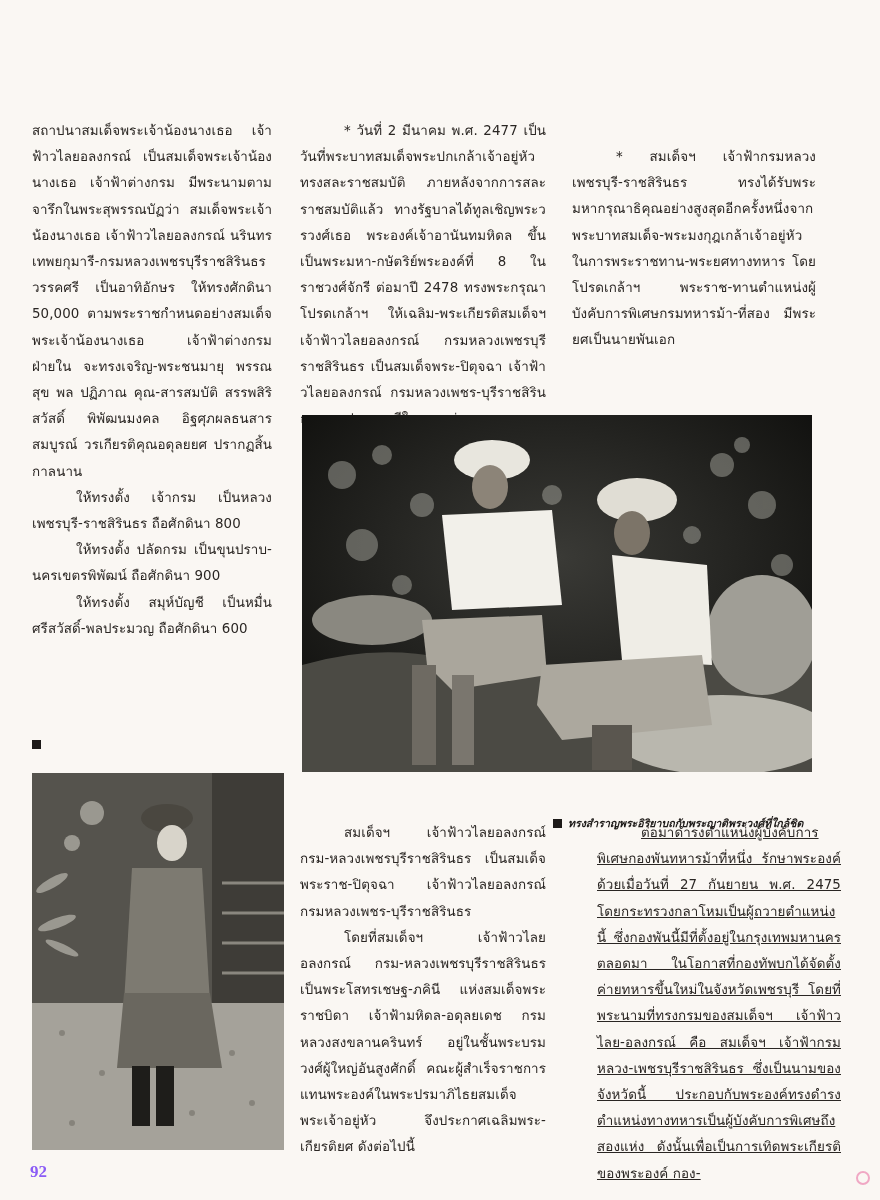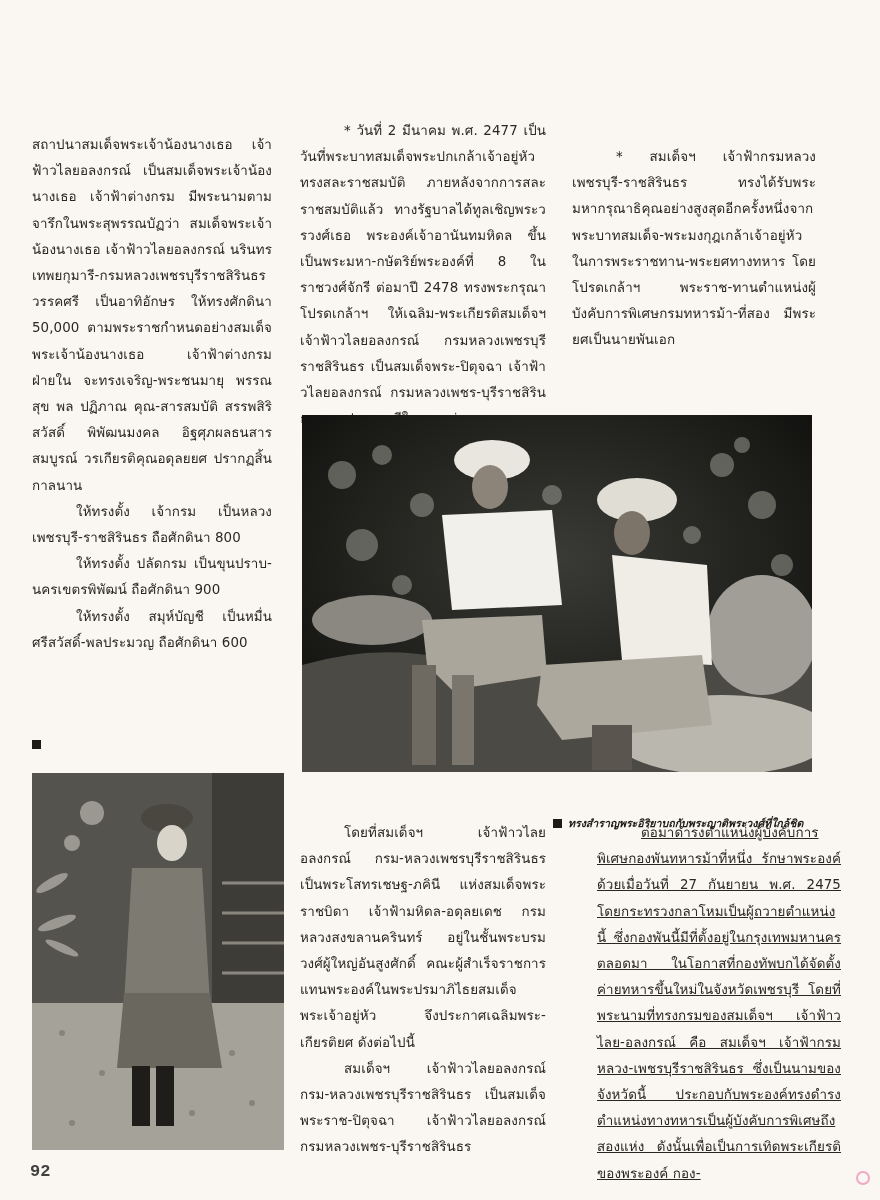--- a/index.html
+++ b/index.html
@@ -1,33 +1,33 @@
 <!DOCTYPE html>
 <html><head>
 <meta charset="utf-8">
 <style>
   html,body{margin:0;padding:0;}
   body{width:880px;height:1200px;background:#faf7f3;position:relative;overflow:hidden;
        font-family:"DejaVu Sans","Liberation Sans",sans-serif;color:#2a2623;}
   .col{position:absolute;font-size:13.4px;line-height:26.2px;text-align:justify;letter-spacing:0.1px;}
   .col p{margin:0;}
   .col p.ind{text-indent:44px;}
-  .col1{left:32px;top:132px;width:240px;}
+  .col1{left:32px;top:118px;width:240px;}
   .col2{left:300px;top:118px;width:246px;}
   .col3{left:572px;top:118px;width:244px;}
   .col2b{left:300px;top:820px;width:246px;}
   .col3b{left:597px;top:820px;width:244px;text-decoration:underline;}
   .caption{position:absolute;font-family:"DejaVu Sans",sans-serif;font-weight:bold;font-size:10.6px;line-height:19px;color:#1d1a18;}
   .caption .sq{display:inline-block;width:9px;height:9px;background:#1d1a18;margin-right:6px;vertical-align:-1px;}
   .cap1{left:32px;top:735px;width:250px;}
   .cap2{left:553px;top:814px;width:270px;font-style:italic;}
   .photo{position:absolute;overflow:hidden;background:#222;}
   .photo1{left:302px;top:415px;width:510px;height:357px;}
   .photo2{left:32px;top:773px;width:252px;height:377px;}
-  .pagenum{position:absolute;left:30px;top:1162px;font-family:Liberation Mono, monospace;font-size:17px;font-weight:bold;color:#404040;}
+  .pagenum{position:absolute;left:30px;top:1162px;font-family:Liberation Serif, serif;font-size:17px;font-weight:bold;color:#8b5cf6;}
   .stamp{position:absolute;left:856px;top:1171px;width:14px;height:14px;border-radius:50%;border:2px solid #f0a8c4;box-sizing:border-box;}
 </style>
 </head>
 <body>
 
 <div class="col col1">
   <p>สถาปนาสมเด็จพระเจ้าน้องนางเธอ เจ้าฟ้าวไลยอลงกรณ์ เป็นสมเด็จพระเจ้าน้องนางเธอ เจ้าฟ้าต่างกรม มีพระนามตามจารึกในพระสุพรรณบัฏว่า สมเด็จพระเจ้าน้องนางเธอ เจ้าฟ้าวไลยอลงกรณ์ นรินทรเทพยกุมารี-กรมหลวงเพชรบุรีราชสิรินธร วรรคศรี เป็นอาทิอักษร ให้ทรงศักดินา 50,000 ตามพระราชกำหนดอย่างสมเด็จพระเจ้าน้องนางเธอ เจ้าฟ้าต่างกรมฝ่ายใน จะทรงเจริญ-พระชนมายุ พรรณ สุข พล ปฏิภาณ คุณ-สารสมบัติ สรรพสิริสวัสดิ์ พิพัฒนมงคล อิฐศุภผลธนสารสมบูรณ์ วรเกียรติคุณอดุลยยศ ปรากฏสิ้นกาลนาน</p>
   <p class="ind">ให้ทรงตั้ง เจ้ากรม เป็นหลวงเพชรบุรี-ราชสิรินธร ถือศักดินา 800</p>
   <p class="ind">ให้ทรงตั้ง ปลัดกรม เป็นขุนปราบ-นครเขตรพิพัฒน์ ถือศักดินา 900</p>
   <p class="ind">ให้ทรงตั้ง สมุห์บัญชี เป็นหมื่นศรีสวัสดิ์-พลประมวญ ถือศักดินา 600</p>
@@ -125,22 +125,22 @@
     <ellipse cx="135" cy="45" rx="26" ry="14" fill="#4a4740"></ellipse>
     <ellipse cx="140" cy="70" rx="15" ry="18" fill="#d8d4ca"></ellipse>
     <path d="M100 95 L170 95 L178 230 L92 230 Z" fill="#7d7a71"></path>
     <path d="M92 220 L178 220 L190 295 L85 295 Z" fill="#6a675f"></path>
     <rect x="100" y="293" width="18" height="60" fill="#1e1d1a"></rect>
     <rect x="124" y="293" width="18" height="60" fill="#1e1d1a"></rect>
   </svg>
 </div>
 
 <div class="col col2b">
+  <p class="ind">สมเด็จฯ เจ้าฟ้าวไลยอลงกรณ์ กรม-หลวงเพชรบุรีราชสิรินธร เป็นสมเด็จพระราช-ปิตุจฉา เจ้าฟ้าวไลยอลงกรณ์ กรมหลวงเพชร-บุรีราชสิรินธร</p>
   <p class="ind">โดยที่สมเด็จฯ เจ้าฟ้าวไลยอลงกรณ์ กรม-หลวงเพชรบุรีราชสิรินธร เป็นพระโสทรเชษฐ-ภคินี แห่งสมเด็จพระราชบิดา เจ้าฟ้ามหิดล-อดุลยเดช กรมหลวงสงขลานครินทร์ อยู่ในชั้นพระบรมวงศ์ผู้ใหญ่อันสูงศักดิ์ คณะผู้สำเร็จราชการแทนพระองค์ในพระปรมาภิไธยสมเด็จพระเจ้าอยู่หัว จึงประกาศเฉลิมพระ-เกียรติยศ ดังต่อไปนี้</p>
-  <p class="ind">สมเด็จฯ เจ้าฟ้าวไลยอลงกรณ์ กรม-หลวงเพชรบุรีราชสิรินธร เป็นสมเด็จพระราช-ปิตุจฉา เจ้าฟ้าวไลยอลงกรณ์ กรมหลวงเพชร-บุรีราชสิรินธร</p>
 </div>
 
 <div class="col col3b">
   <p class="ind">ต่อมาดำรงตำแหน่งผู้บังคับการพิเศษกองพันทหารม้าที่หนึ่ง รักษาพระองค์ ด้วยเมื่อวันที่ 27 กันยายน พ.ศ. 2475 โดยกระทรวงกลาโหมเป็นผู้ถวายตำแหน่งนี้ ซึ่งกองพันนี้มีที่ตั้งอยู่ในกรุงเทพมหานครตลอดมา ในโอกาสที่กองทัพบกได้จัดตั้งค่ายทหารขึ้นใหม่ในจังหวัดเพชรบุรี โดยที่พระนามที่ทรงกรมของสมเด็จฯ เจ้าฟ้าวไลย-อลงกรณ์ คือ สมเด็จฯ เจ้าฟ้ากรมหลวง-เพชรบุรีราชสิรินธร ซึ่งเป็นนามของจังหวัดนี้ ประกอบกับพระองค์ทรงดำรงตำแหน่งทางทหารเป็นผู้บังคับการพิเศษถึงสองแห่ง ดังนั้นเพื่อเป็นการเทิดพระเกียรติของพระองค์ กอง-</p>
 </div>
 
 <div class="pagenum">92</div>
 <div class="stamp"></div>
 
 </body></html>

